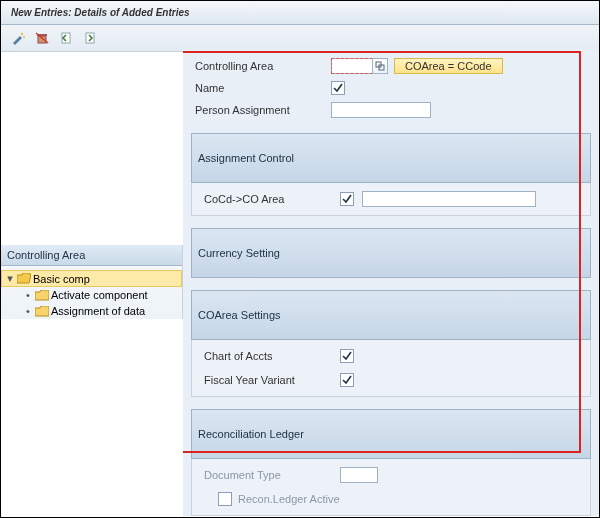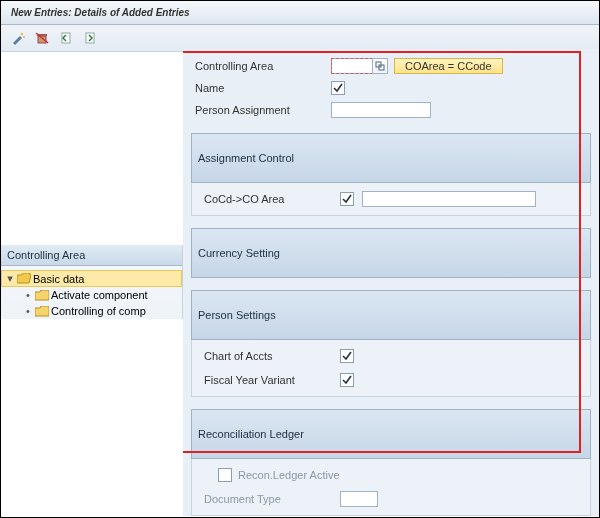--- a/index.html
+++ b/index.html
@@ -75,39 +75,39 @@
   <div class="sidebar">
     <div class="side-head">Controlling Area</div>
     <div class="tree">
       <div class="tree-row sel">
         <span class="tw">▾</span>
         <span class="folder open">
           <svg width="14" height="11">
               <path d="M0 2 L5 2 L6 0 L13 0 L13 2 L14 2 L12 10 L0 10 Z"></path>
             </svg>
         </span>
-        <span>Basic data</span>
+        <span>Basic comp</span>
       </div>
       <div class="tree-row" style="padding-left:22px">
         <span class="tw">•</span>
         <span class="folder closed">
           <svg width="14" height="11">
               <path d="M0 2 L5 2 L6 0 L14 0 L14 10 L0 10 Z"></path>
             </svg>
         </span>
         <span>Activate component</span>
       </div>
       <div class="tree-row" style="padding-left:22px">
         <span class="tw">•</span>
         <span class="folder closed">
           <svg width="14" height="11">
               <path d="M0 2 L5 2 L6 0 L14 0 L14 10 L0 10 Z"></path>
             </svg>
         </span>
-        <span>Controlling of comp</span>
+        <span>Assignment of data</span>
       </div>
     </div>
   </div>
 
   <div class="content">
     <div class="redbox"></div>
 
     <div class="fieldrow">
       <span class="lbl">Controlling Area</span>
       <input class="inp req" style="width: 42px;" value="">
@@ -147,21 +147,21 @@
           <input class="inp" style="width: 174px; margin-left: 8px;">
         </div>
       </div>
     </div>
 
     <div class="group">
       <div class="grouphead">Currency Setting</div>
     </div>
 
     <div class="group">
-      <div class="grouphead">Person Settings</div>
+      <div class="grouphead">COArea Settings</div>
       <div class="groupbody">
         <div class="fieldrow">
           <span class="lbl">Chart of Accts</span>
           <span class="chk on">
               <svg width="10" height="10">
                 <path d="M1 5 L4 8 L9 1" stroke="#234" fill="none" stroke-width="1.6"></path>
               </svg>
             </span>
         </div>
         <div class="fieldrow">
@@ -172,25 +172,25 @@
               </svg>
             </span>
         </div>
       </div>
     </div>
 
     <div class="group">
       <div class="grouphead">Reconciliation Ledger</div>
       <div class="groupbody disabled">
         <div class="fieldrow">
+          <span class="lbl">Document Type</span>
+          <input class="inp" style="width: 38px;" value="">
+        </div>
+        <div class="fieldrow">
           <span style="width:18px"></span>
           <span class="chk"></span>
           <span class="lbl" style="width:auto; padding-left:6px">Recon.Ledger Active</span>
-        </div>
-        <div class="fieldrow">
-          <span class="lbl">Document Type</span>
-          <input class="inp" style="width: 38px;" value="">
         </div>
       </div>
     </div>
 
   </div>
 </div>
 
 </body></html>

